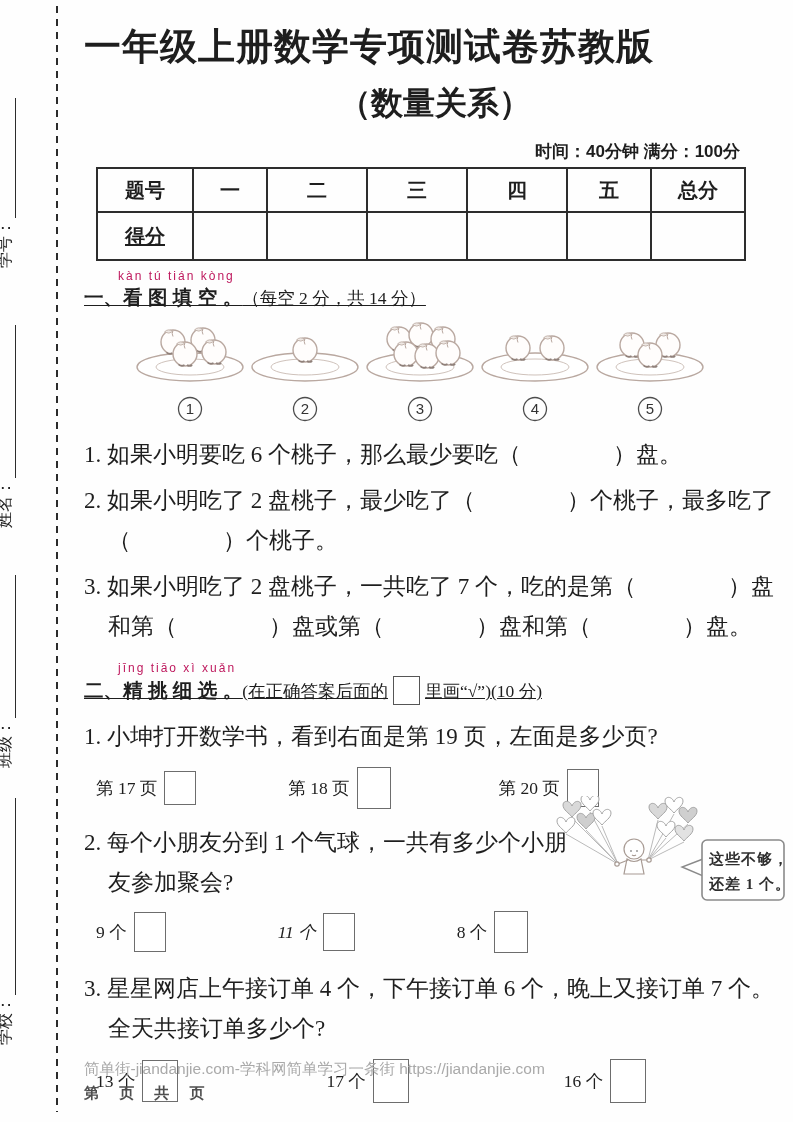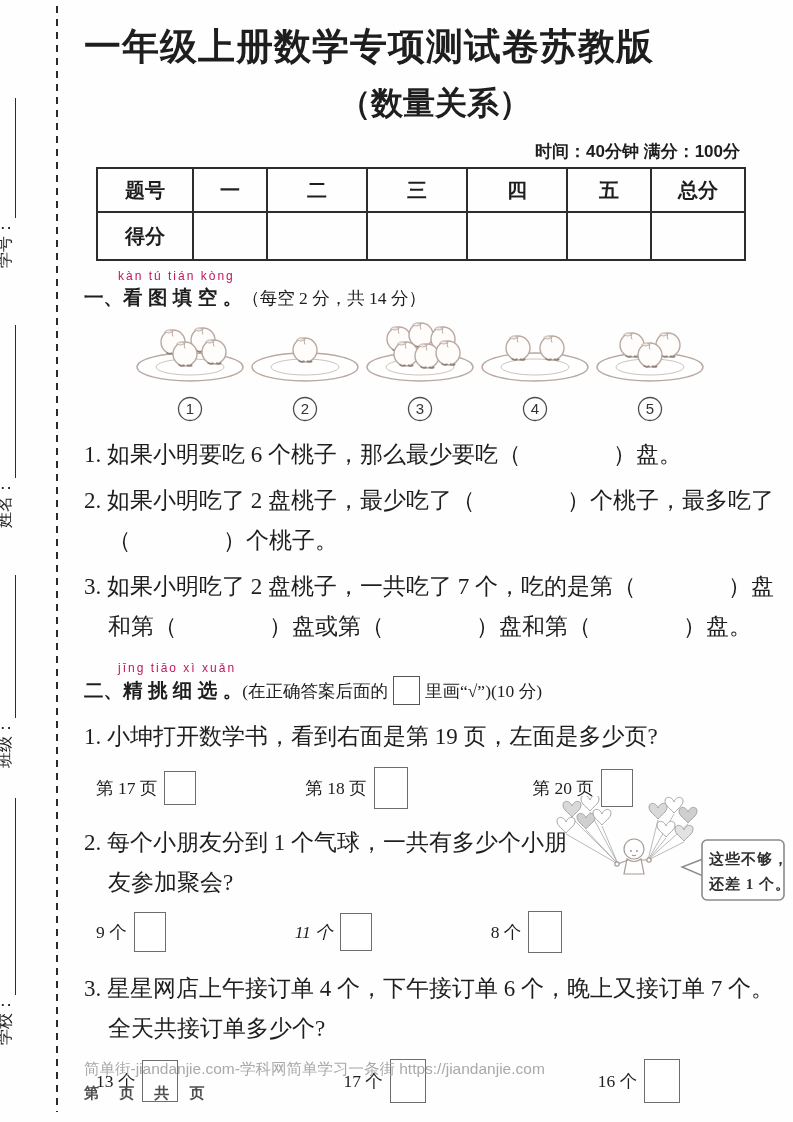--- a/index.html
+++ b/index.html
@@ -17,27 +17,27 @@
   .title{font-family:Liberation Sans, sans-serif;font-weight:700;font-size:37px;
          text-align:left;margin:8px 0 0 0;letter-spacing:1px;}
   .subtitle{font-family:"Liberation Sans",sans-serif;font-weight:700;font-size:32px;
             text-align:center;margin:10px 0 0 0;}
   .meta{font-family:"Liberation Sans",sans-serif;font-weight:700;font-size:17px;
         text-align:right;padding-right:46px;margin-top:14px;}
   table.score{border-collapse:collapse;margin:4px 0 0 12px;table-layout:fixed;width:648px;
               font-family:"Liberation Sans",sans-serif;}
   table.score td{border:2px solid #2d2d2d;text-align:center;font-size:20px;font-weight:600;}
   table.score tr.r1 td{height:40px;}
-  table.score tr.r2 td{height:44px;}
+  table.score tr.r2 td{height:44px;text-decoration:underline;}
   .pinyin{font-family:"Liberation Sans",sans-serif;font-size:12px;color:#be185d;
           letter-spacing:2px;margin:8px 0 0 34px;}
-  .sec-head{margin:1px 0 0 0;font-size:17.5px;}
+  .sec-head{margin:1px 0 0 0;font-size:17.5px;text-decoration:underline;}
   .sec-head .bold{font-family:"Liberation Sans",sans-serif;font-weight:700;font-size:19.5px;}
   .q{font-size:23px;line-height:40px;margin:0;padding-left:24px;text-indent:-24px;}
-  .opt-row{display:flex;align-items:center;font-size:17.5px;margin-left:12px;gap:17px;}
+  .opt-row{display:flex;align-items:center;font-size:17.5px;margin-left:12px;}
   .opt{display:flex;align-items:center;}
   .abox{display:inline-block;width:30px;height:34px;border:1.6px solid #6d6d6d;
         background:#fff;margin-left:7px;}
   .inline-box{display:inline-block;width:25px;height:27px;border:1.6px solid #555;
               vertical-align:-8px;margin:0 5px;background:#fff;}
   .footer{position:absolute;left:0;width:702px;text-align:left;bottom:0;margin-top:42px;}
   .site-line{font-family:"Liberation Sans",sans-serif;font-size:15.5px;color:#a9a9a9;}
   .page-line{font-family:"Liberation Sans",sans-serif;font-size:15px;color:#4f4f4f;
              font-weight:700;letter-spacing:8px;margin-top:4px;}
   svg text{font-family:"Liberation Sans",sans-serif;}

